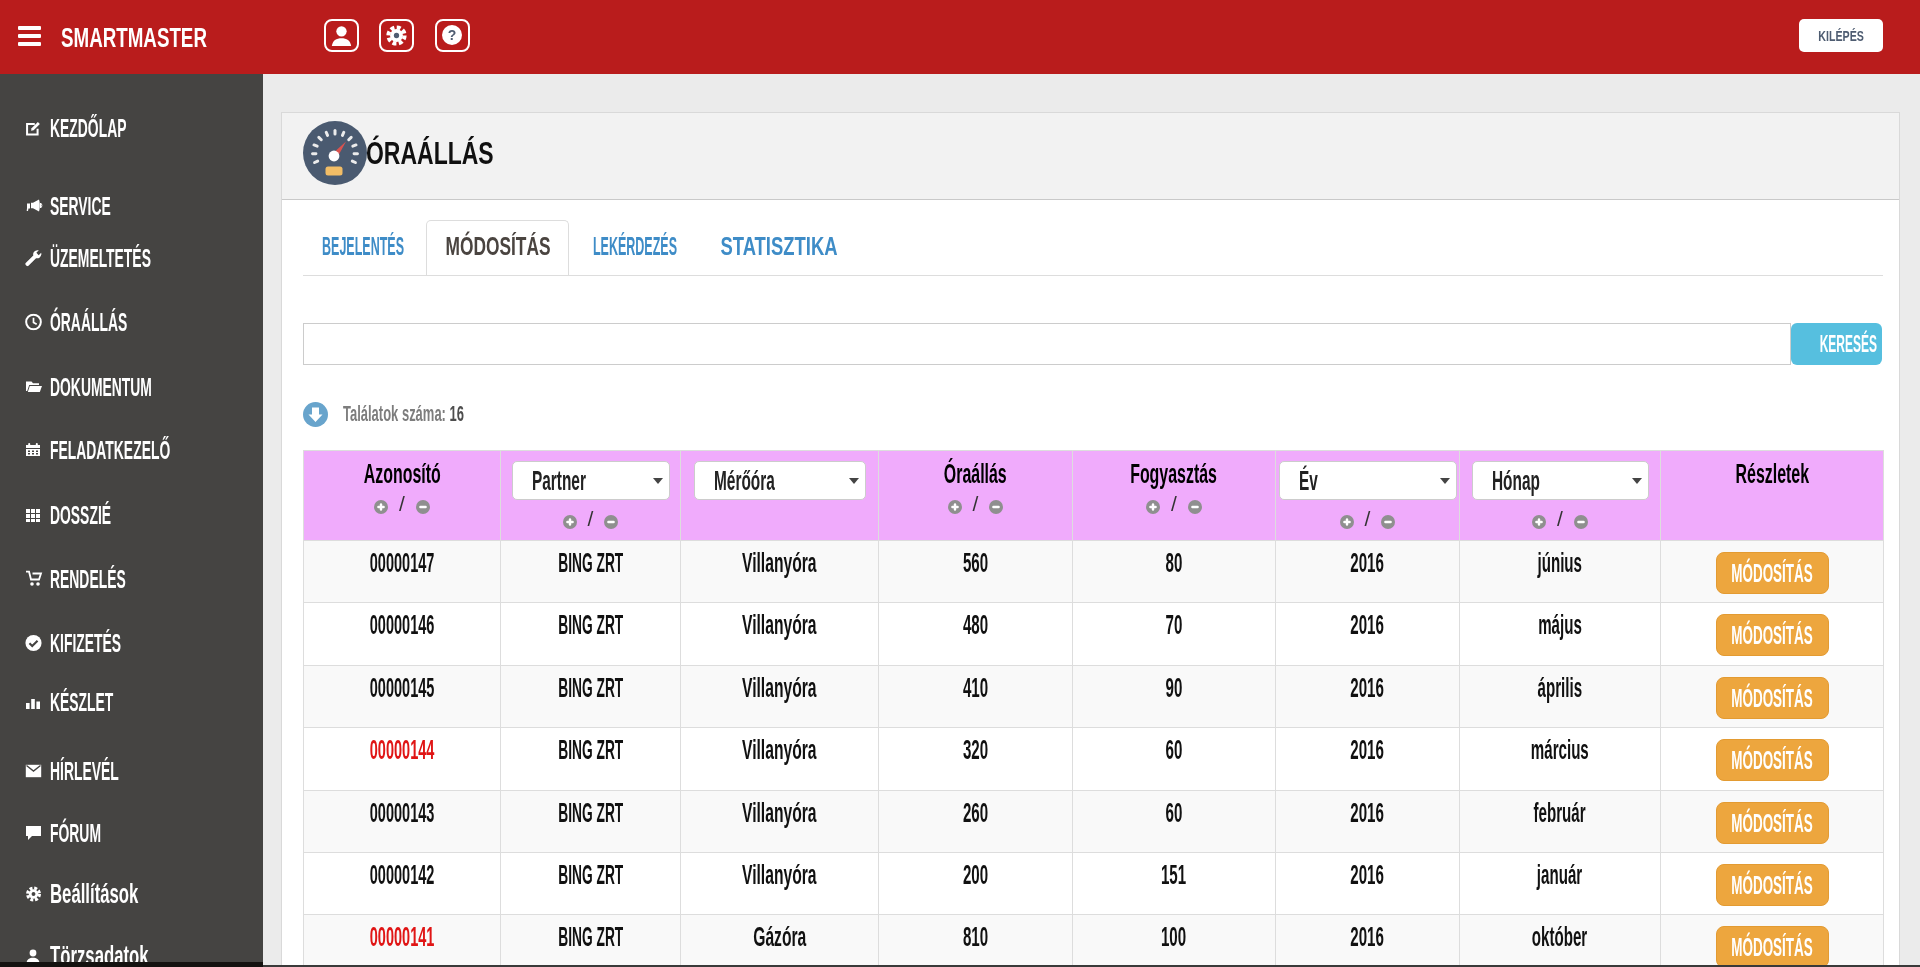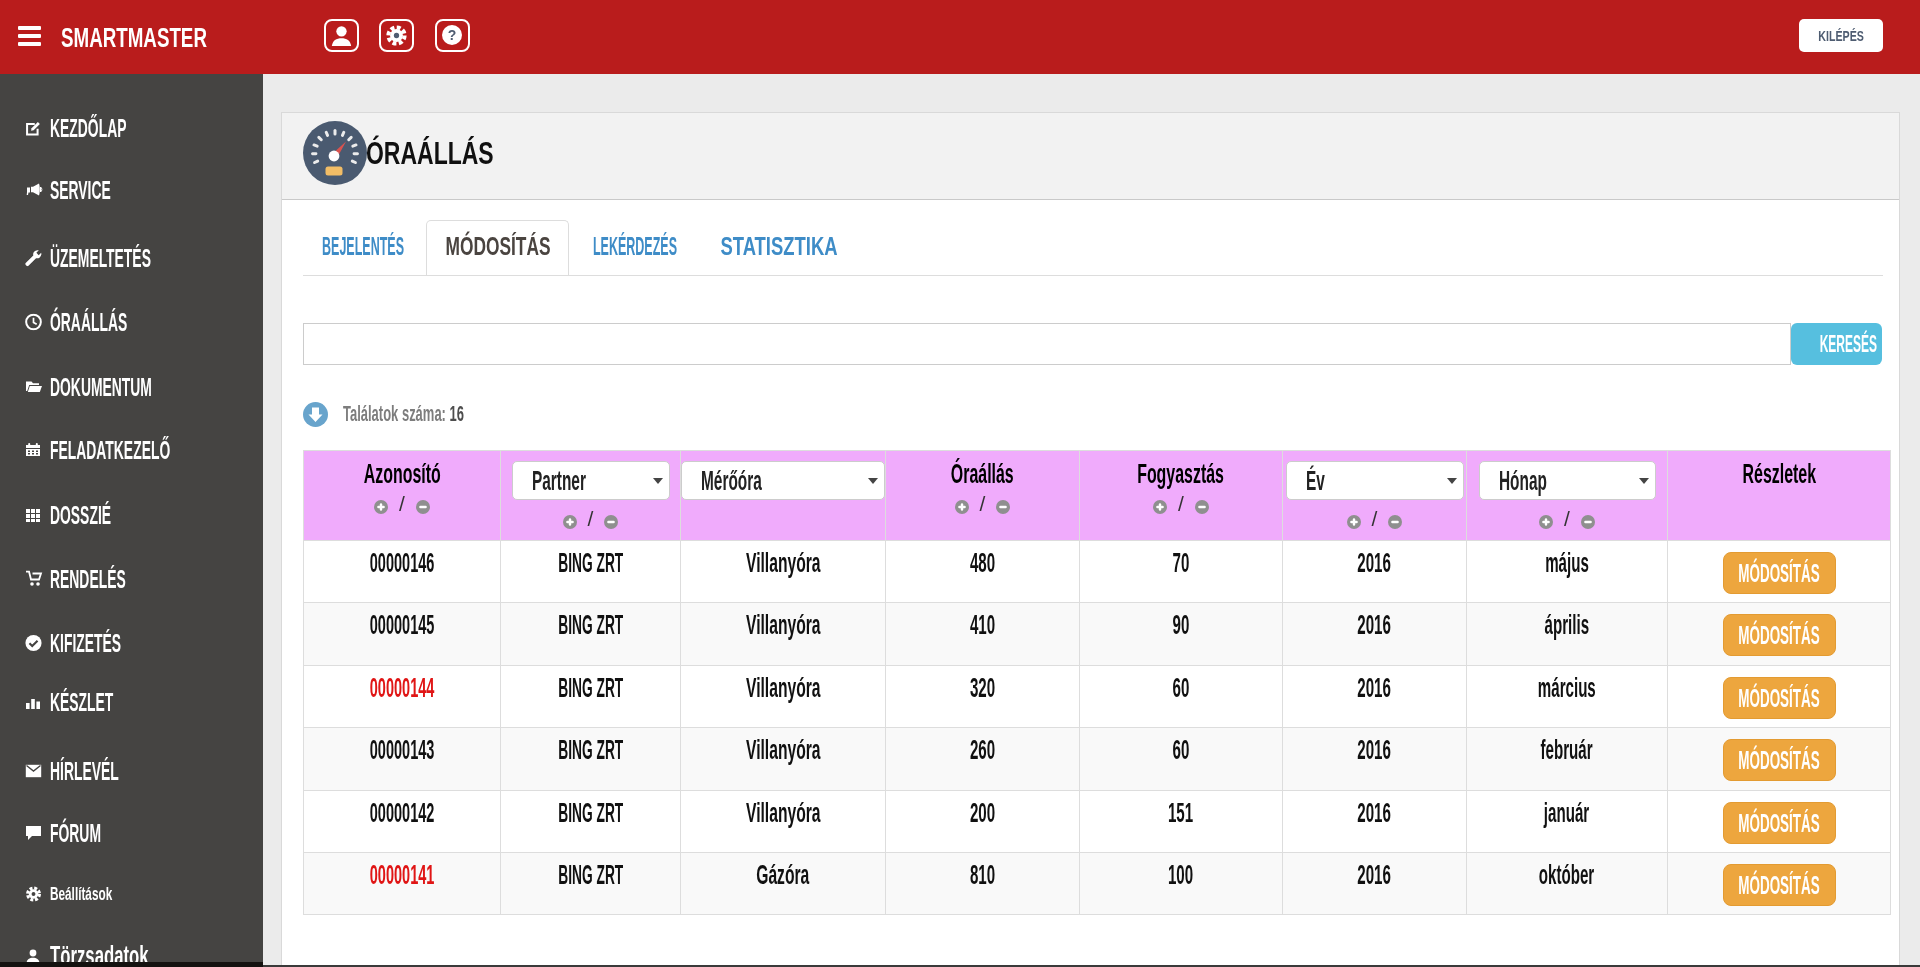--- a/index.html
+++ b/index.html
@@ -87,21 +87,21 @@
   <div id="kilepes"><span class="cx" style="transform:scaleX(.71)">KILÉPÉS</span></div>
 </div>
 <div id="side">
   <div class="mi" style="top:34px">
       <svg width="17" height="17" viewBox="0 0 16 16" fill="#fff">
         <path d="M1 3.2h8.2v1.9H2.9v8h8v-4.3h1.9v6.2H1z"></path>
         <path d="M6.2 8.3L12.1 2.4l1.9 1.9-5.9 5.9-2.4.5z"></path>
       </svg>
       <div class="tx"><span>KEZDŐLAP</span></div>
     </div>
-  <div class="mi" style="top:96px">
+  <div class="mi" style="top:112px">
       <svg width="18" height="16" viewBox="0 0 18 16" fill="#fff">
         <path d="M14 1.5c1 2.5 1 9.5 0 12l-6-3.2H6V4.7h2z"></path>
         <path d="M2 5.5h3v5H3.5L3 13H1.7l.3-2.7z"></path>
         <path d="M15.5 5a3 3 0 0 1 0 5z" stroke="#fff" stroke-width="1" fill="none"></path>
       </svg>
       <div class="tx"><span>SERVICE</span></div>
     </div>
   <div class="mi" style="top:164px">
       <svg width="17" height="17" viewBox="0 0 16 16" fill="#fff">
         <path d="M11.7.6a4 4 0 0 0-3.9 5L.9 12.5a1.6 1.6 0 0 0 0 2.3l.3.3a1.6 1.6 0 0 0 2.3 0l6.9-6.9a4 4 0 0 0 5-3.9c0-.4-.1-.9-.2-1.3L12.9 5.3 10.7 3.1 13 .8a4.2 4.2 0 0 0-1.3-.2z"></path>
@@ -172,21 +172,21 @@
         <path d="M1 1h15v10H7l-4 4v-4H1z"></path>
       </svg>
       <div class="tx"><span>FÓRUM</span></div>
     </div>
   <div class="mi" style="top:800px">
       <svg width="17" height="17" viewBox="0 0 20 20">
         <circle cx="10" cy="10" r="7" stroke="#fff" stroke-width="3.6" fill="none" stroke-dasharray="3.4 2.1"></circle>
         <circle cx="10" cy="10" r="5.6" fill="#fff"></circle>
         <circle cx="10" cy="10" r="2.3" fill="#454442"></circle>
       </svg>
-      <div class="tx" style="font-size:19px"><span style="transform:scaleX(.62)">Beállítások</span></div>
+      <div class="tx" style="font-size:27px"><span style="transform:scaleX(.62)">Beállítások</span></div>
     </div>
   <div class="mi" style="top:862px">
       <svg width="16" height="16" viewBox="0 0 16 16" fill="#fff">
         <circle cx="8" cy="5" r="3.4"></circle>
         <path d="M1.5 15c.4-3.6 3-5.2 6.5-5.2s6.1 1.6 6.5 5.2z"></path>
       </svg>
       <div class="tx" style="font-size:27px"><span style="transform:scaleX(.62)">Törzsadatok</span></div>
     </div>
 </div>
 <div id="page-bg"></div>
@@ -261,21 +261,21 @@
       <div class="sorts" style="margin-top:11px"><svg width="14" height="14" viewBox="0 0 14 14">
               <circle cx="7" cy="7" r="7" fill="#8f8f8f"></circle>
               <rect x="3.2" y="5.8" width="7.6" height="2.4" rx="1.2" fill="#fff"></rect>
               <rect x="5.8" y="3.2" width="2.4" height="7.6" rx="1.2" fill="#fff"></rect>
             </svg><b> / </b><svg width="14" height="14" viewBox="0 0 14 14">
               <circle cx="7" cy="7" r="7" fill="#8f8f8f"></circle>
               <rect x="3.2" y="5.8" width="7.6" height="2.4" rx="1.2" fill="#fff"></rect>
             </svg></div>
         </th>
     <th>
-          <div class="sel" style="width:204px">
+          <div class="sel" style="width:172px">
             <div class="st"><span>Mérőóra</span></div>
             <div class="car"></div>
           </div>
         </th>
     <th>
           <div class="hlabel"><span>Óraállás</span></div>
       <div class="sorts"><svg width="14" height="14" viewBox="0 0 14 14">
               <circle cx="7" cy="7" r="7" fill="#8f8f8f"></circle>
               <rect x="3.2" y="5.8" width="7.6" height="2.4" rx="1.2" fill="#fff"></rect>
               <rect x="5.8" y="3.2" width="2.4" height="7.6" rx="1.2" fill="#fff"></rect>
@@ -320,20 +320,30 @@
               <rect x="5.8" y="3.2" width="2.4" height="7.6" rx="1.2" fill="#fff"></rect>
             </svg><b> / </b><svg width="14" height="14" viewBox="0 0 14 14">
               <circle cx="7" cy="7" r="7" fill="#8f8f8f"></circle>
               <rect x="3.2" y="5.8" width="7.6" height="2.4" rx="1.2" fill="#fff"></rect>
             </svg></div>
         </th>
     <th>
           <div class="hlabel"><span>Részletek</span></div>
         </th>
   </tr>
+  <tr class="odd">
+        <td><span class="ct cid">00000147</span></td>
+        <td><span class="ct ccap">BING ZRT</span></td>
+        <td><span class="ct cvl">Villanyóra</span></td>
+        <td><span class="ct">560</span></td>
+        <td><span class="ct">80</span></td>
+        <td><span class="ct">2016</span></td>
+        <td><span class="ct">június</span></td>
+        <td><span class="obtn"><span>MÓDOSÍTÁS</span></span></td>
+      </tr>
   <tr>
         <td><span class="ct cid">00000146</span></td>
         <td><span class="ct ccap">BING ZRT</span></td>
         <td><span class="ct cvl">Villanyóra</span></td>
         <td><span class="ct">480</span></td>
         <td><span class="ct">70</span></td>
         <td><span class="ct">2016</span></td>
         <td><span class="ct">május</span></td>
         <td><span class="obtn"><span>MÓDOSÍTÁS</span></span></td>
       </tr>

